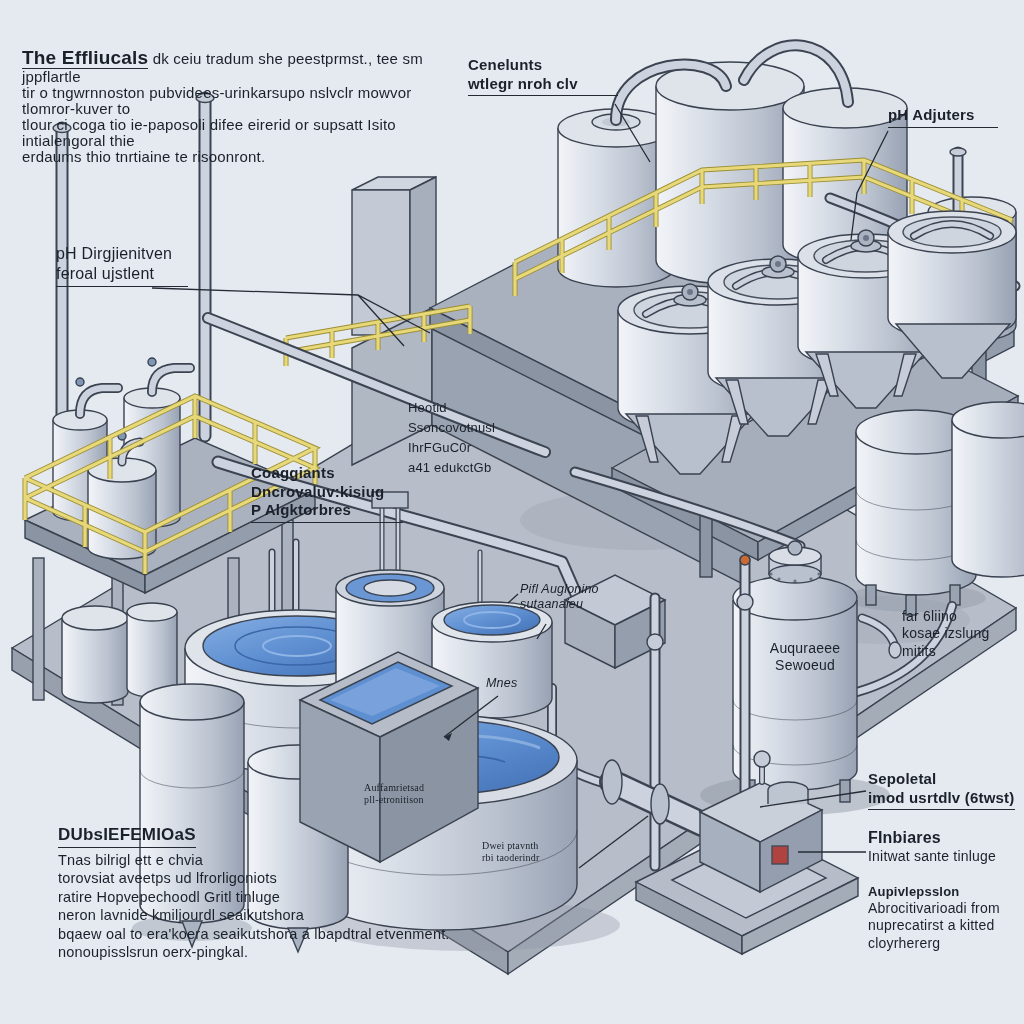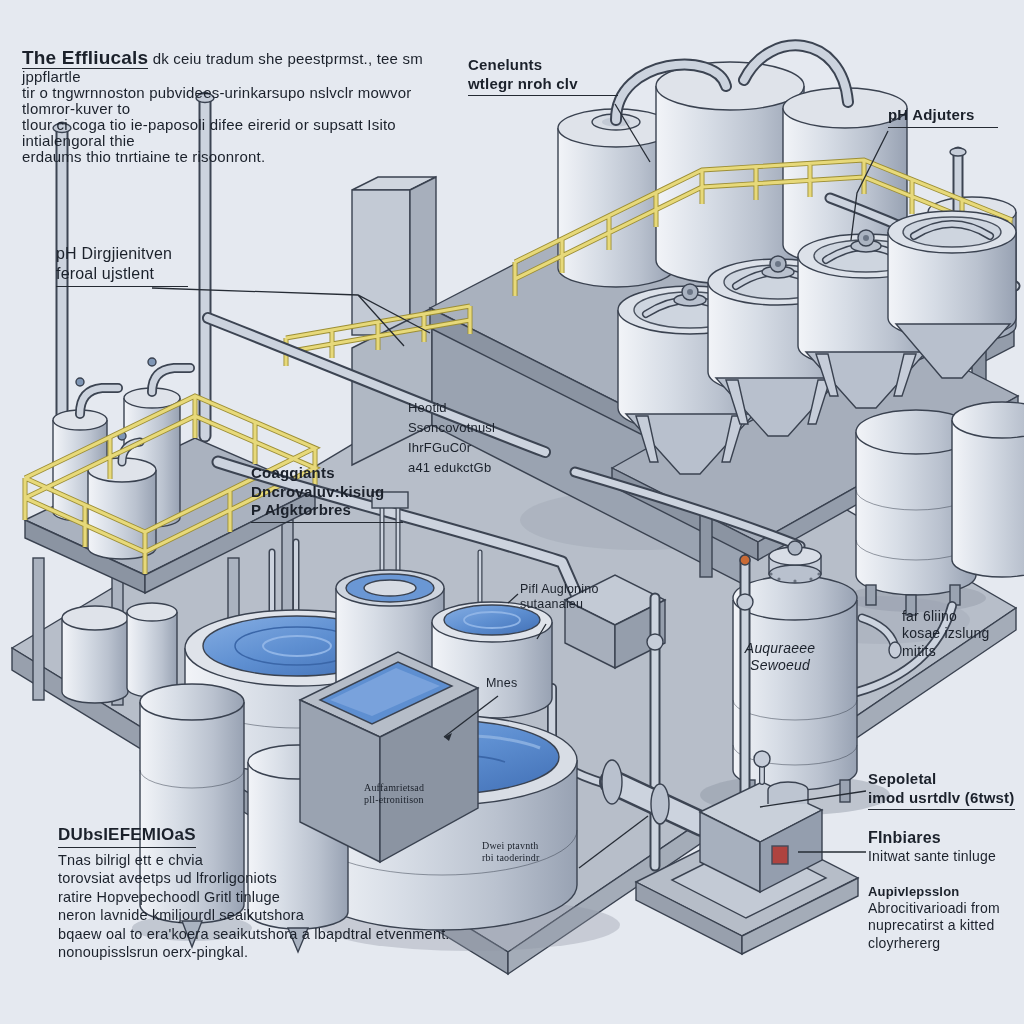--- a/index.html
+++ b/index.html
@@ -1,21 +1,21 @@
 <!DOCTYPE html>
 <html><head>
 <meta charset="utf-8">
 <style>
   html,body{margin:0;padding:0;background:#e5e9f0;}
   .stage{position:relative;width:1024px;height:1024px;overflow:hidden;
          font-family:"Liberation Sans",sans-serif;background:#e5e9f0;}
   .stage svg{position:absolute;inset:0;display:block;}
   .lbl{position:absolute;color:#1b212b;line-height:1.24;letter-spacing:.2px;font-size:15px;}
   .b{font-weight:bold;}
-  .sm{font-size:12.5px;line-height:1.2;}
+  .sm{font-size:12.5px;line-height:1.2;font-style:italic;}
   .md{font-size:14px;}
   .md2{font-size:10px;font-family:Liberation Serif, serif;}
   .ul{display:inline-block;border-bottom:1.7px solid #242a33;padding-bottom:2px;}
   .ctr{text-align:center;}
   
   .o{stroke:#3a4250;stroke-width:1.4;}
   .pO{stroke:#3c4452;fill:none;stroke-linecap:round;stroke-linejoin:round;}
   .pI{stroke:#ccd3de;fill:none;stroke-linecap:round;stroke-linejoin:round;}
   .rO{stroke:#9d8f35;fill:none;stroke-width:5;}
   .rI{stroke:#e7d97a;fill:none;stroke-width:3.2;}
@@ -421,21 +421,21 @@
 
 <div class="lbl sm" style="left:520px;top:582px;">
   <div>Pifl Auglonino</div>
   <div>sutaanaieu</div>
 </div>
 
 <div class="lbl sm" style="left:486px;top:676px;">
   <div>Mnes</div>
 </div>
 
-<div class="lbl md ctr" style="left:710px;top:640px;width:140px;font-style:italic;">
+<div class="lbl md ctr" style="left:735px;top:640px;width:140px;">
   <div>Auquraeee</div>
   <div>Sewoeud</div>
 </div>
 
 <div class="lbl md" style="left:902px;top:608px;">
   <div>far 6liino</div>
   <div>kosae izslung</div>
   <div>mitits</div>
 </div>
 

